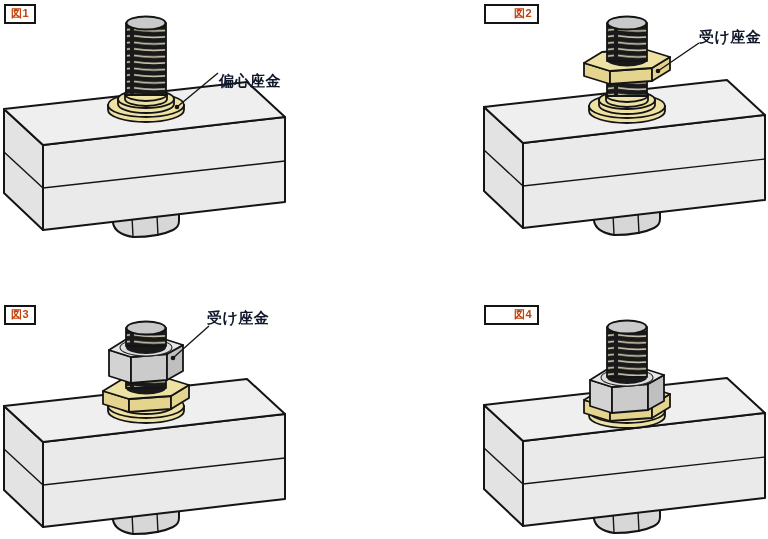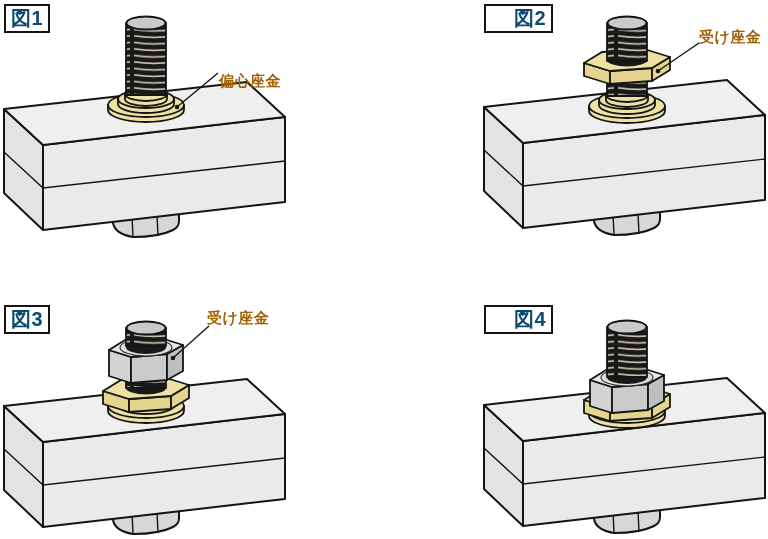--- a/index.html
+++ b/index.html
@@ -15,25 +15,25 @@
     --steel:#c9c9c9;
     --head:#d7d7d7;
     --outline:#141414;
     --thread:#191919;
   }
   html,body{margin:0;padding:0;background:#fff;}
   .canvas{position:relative;width:768px;height:539px;background:#fff;overflow:hidden;
           font-family:"Liberation Sans","DejaVu Sans",sans-serif;color:#111;}
   svg{position:absolute;left:0;top:0;}
   .fig-tag{position:absolute;border:2.5px solid var(--outline);background:#fff;
-           font-weight:bold;font-size:20px;line-height:1;padding:2px 5px 3px 5px;
-           color:#0c4a6e;letter-spacing:0.5px;}
+           font-weight:bold;font-size:11px;line-height:1;padding:2px 5px 3px 5px;
+           color:#c2410c;letter-spacing:0.5px;}
   .tag1{left:4px;top:4px;} .tag2{left:484px;top:4px;padding-left:28px;}
   .tag3{left:4px;top:305px;text-align:center;} .tag4{left:484px;top:305px;padding-left:28px;}
-  .callout{position:absolute;font-weight:bold;font-size:15px;color:#a16207;
+  .callout{position:absolute;font-weight:bold;font-size:15px;color:#0f172a;
            white-space:nowrap;letter-spacing:0.5px;}
   .co1{left:219px;top:60px;margin-top:12px;} .co2{left:699px;top:28px;} .co3{left:207px;top:309px;}
   
   .ol{stroke:var(--outline);stroke-width:1.8;stroke-linejoin:round;stroke-linecap:round;}
   .ol2{stroke:var(--outline);stroke-width:2;stroke-linejoin:round;stroke-linecap:round;}
   .thin{stroke:var(--outline);stroke-width:1.4;}
   .nofill{fill:none;}
   .gold{fill:var(--gold);} .goldd{fill:var(--gold-d);}
   .btop{fill:var(--blk-top);} .bfront{fill:var(--blk-front);} .bleft{fill:var(--blk-left);}
   .ntop{fill:var(--nut-top);} .nl{fill:var(--nut-l);} .nm{fill:var(--nut-m);} .nr{fill:var(--nut-r);}

